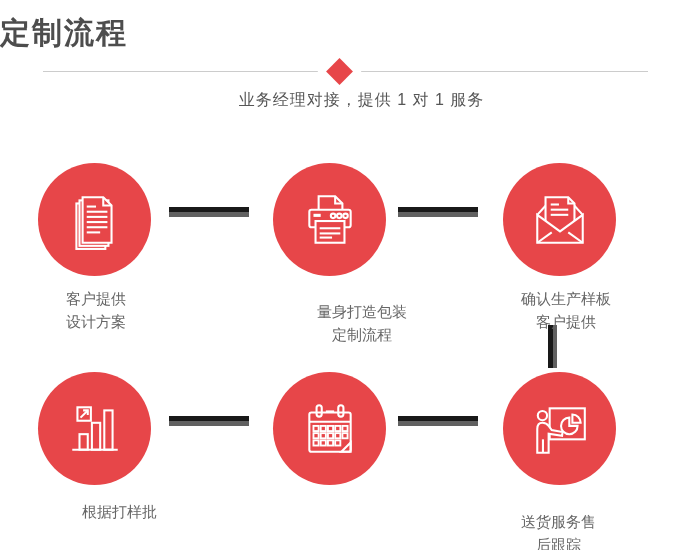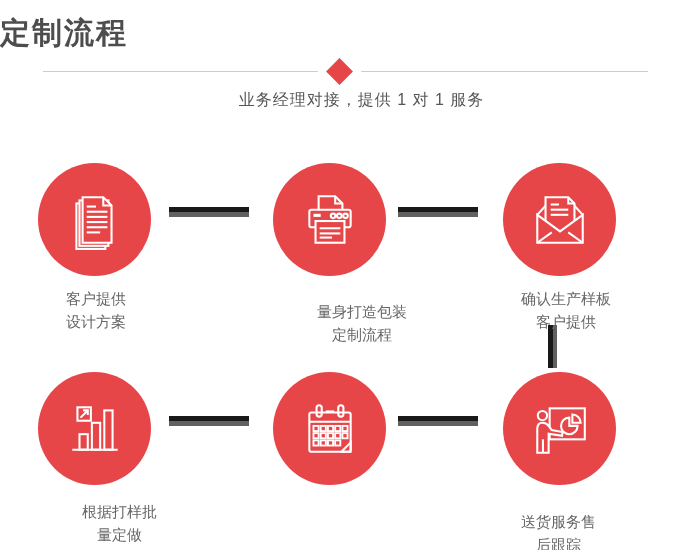--- a/index.html
+++ b/index.html
@@ -187,20 +187,19 @@
   <div class="label" id="l2">
     <div>量身打造包装</div>
     <div>定制流程</div>
   </div>
   <div class="label" id="l3">
     <div>确认生产样板</div>
     <div>客户提供</div>
   </div>
   <div class="label" id="l4">
     <div>根据打样批</div>
-    <div>量定做</div>
   </div>
   <div class="label" id="l6">
     <div>送货服务售</div>
     <div>后跟踪</div>
   </div>
 
 </div>
 
 </body></html>

